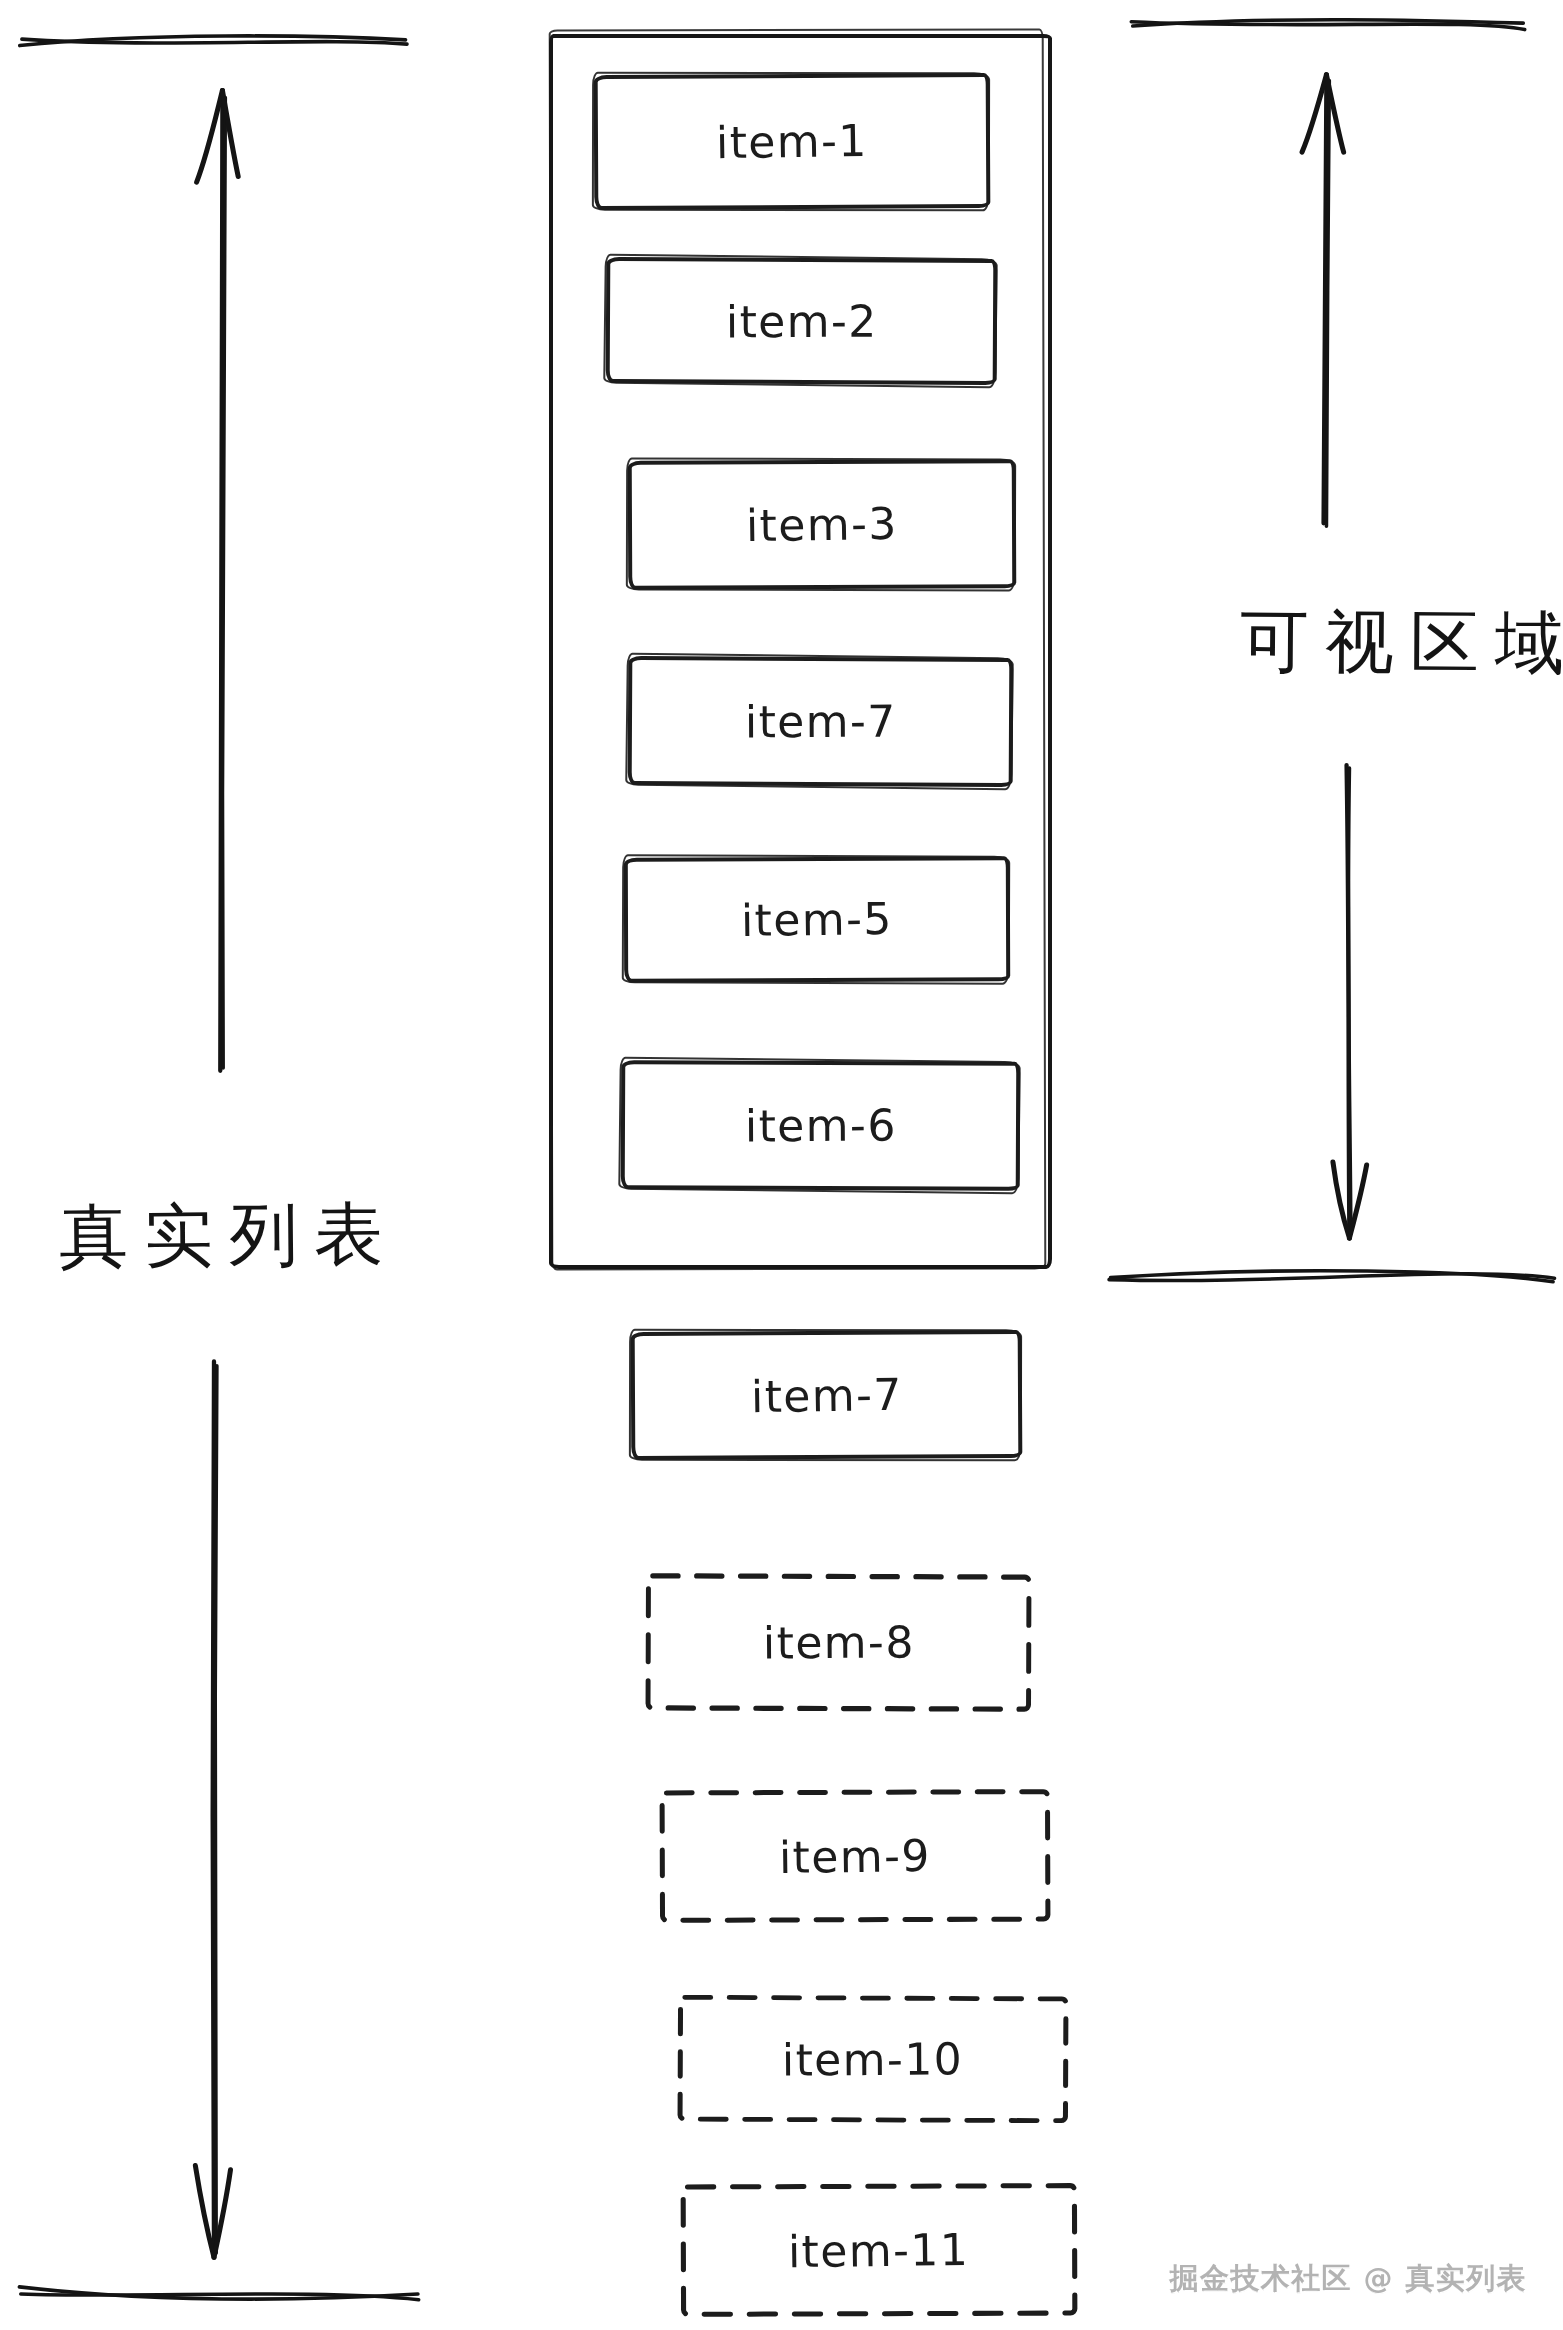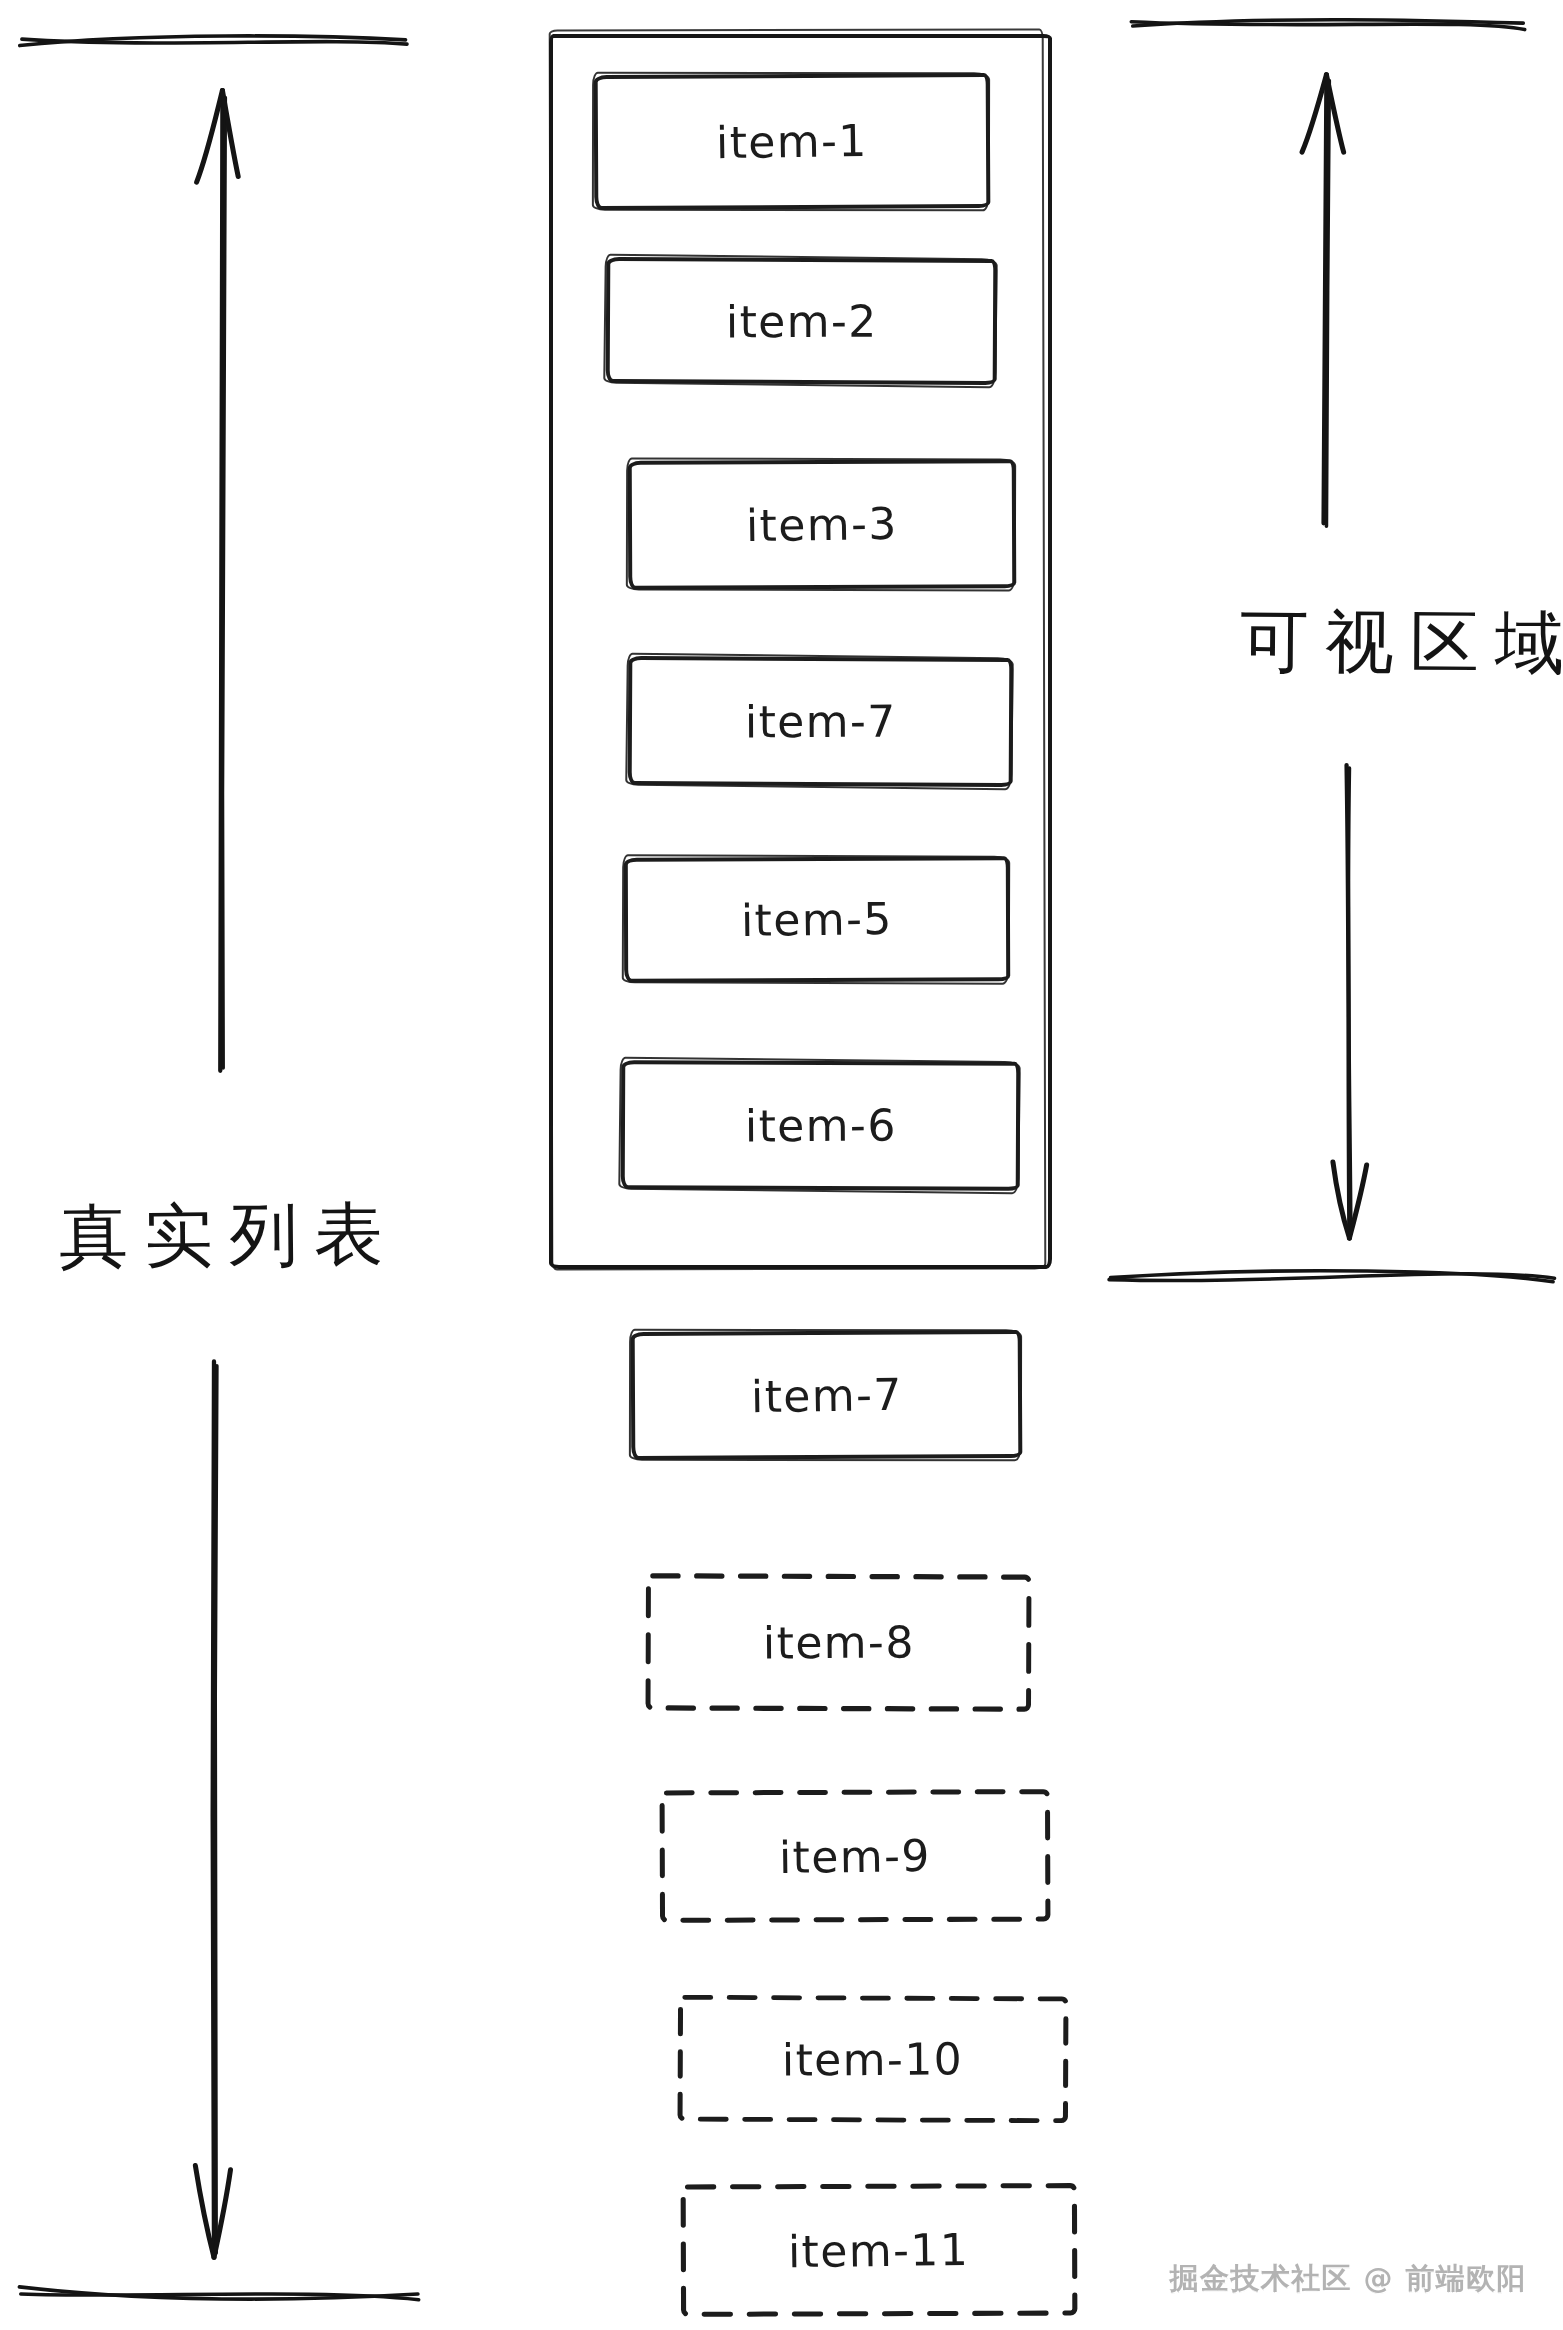--- a/index.html
+++ b/index.html
@@ -176,16 +176,16 @@
       </svg>
     <span class="item-label">item-10</span>
   </div>
   <div class="item dashed i11">
     <svg class="dash-rect" viewBox="0 0 550 190" preserveAspectRatio="none">
         <rect x="6" y="6" width="538" height="178" rx="6"></rect>
       </svg>
     <span class="item-label">item-11</span>
   </div>
 
-  <div class="watermark">掘金技术社区 @ 前端欧阳</div>
+  <div class="watermark">掘金技术社区 @ 真实列表</div>
 
 </div>
 
 
 </body></html>

